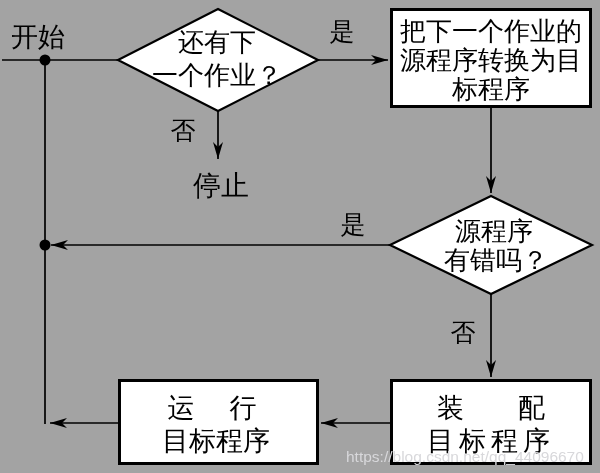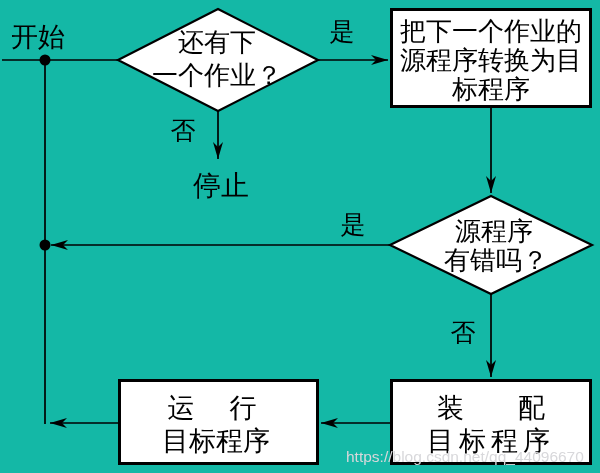--- a/index.html
+++ b/index.html
@@ -4,21 +4,21 @@
 <style>
   html, body {
     margin: 0;
     padding: 0;
     background: #ffffff;
   }
   .stage {
     position: relative;
     width: 600px;
     height: 473px;
-    background: #14b8a6;
+    background: #a3a3a3;
     overflow: hidden;
   }
   svg { display: block; }
   svg text {
     font-family: "Liberation Serif", "DejaVu Serif", serif;
     fill: #000000;
   }
   .cn-box   { font-size: 26px; }
   .cn-box2  { font-size: 27px; }
   .cn-node  { font-size: 26px; }

